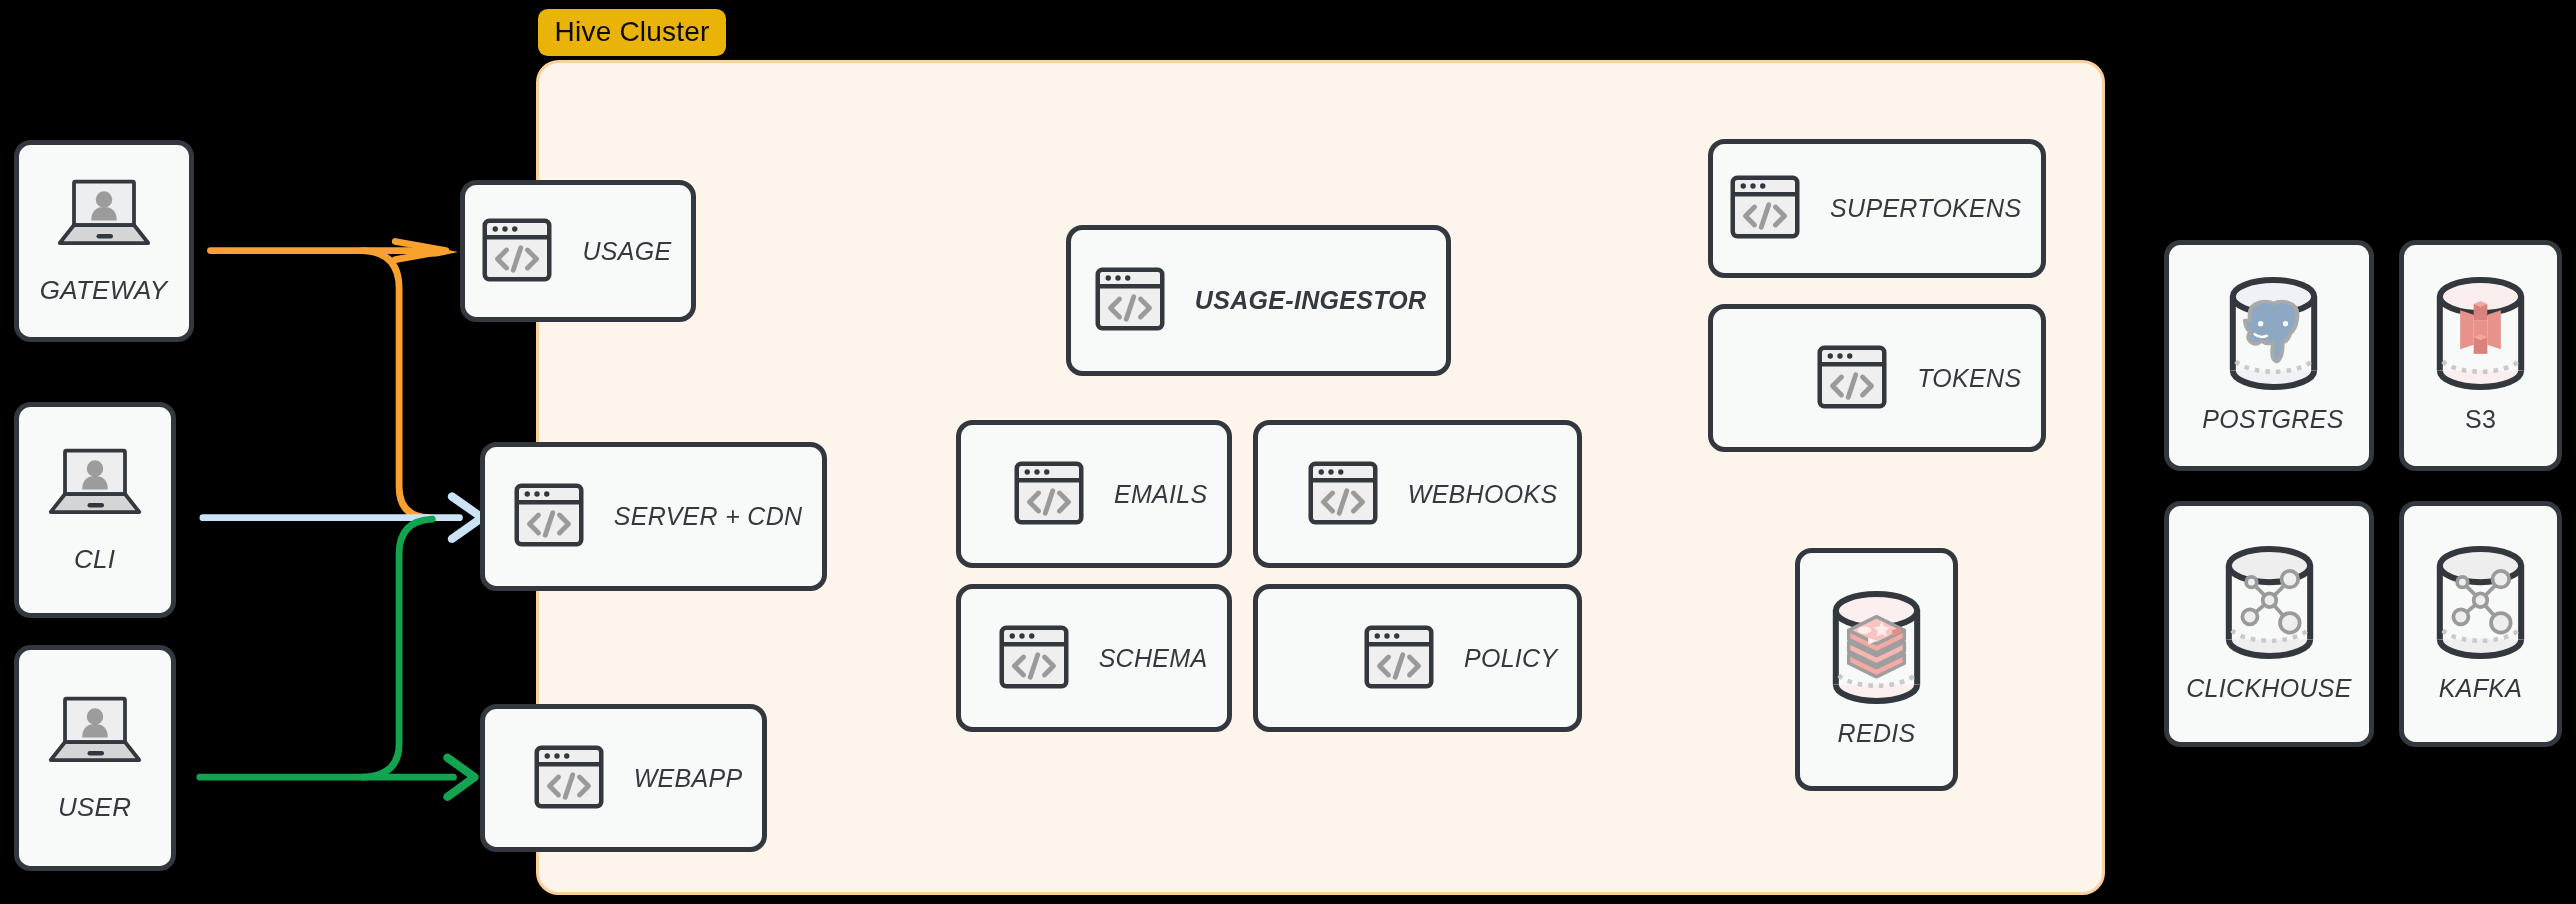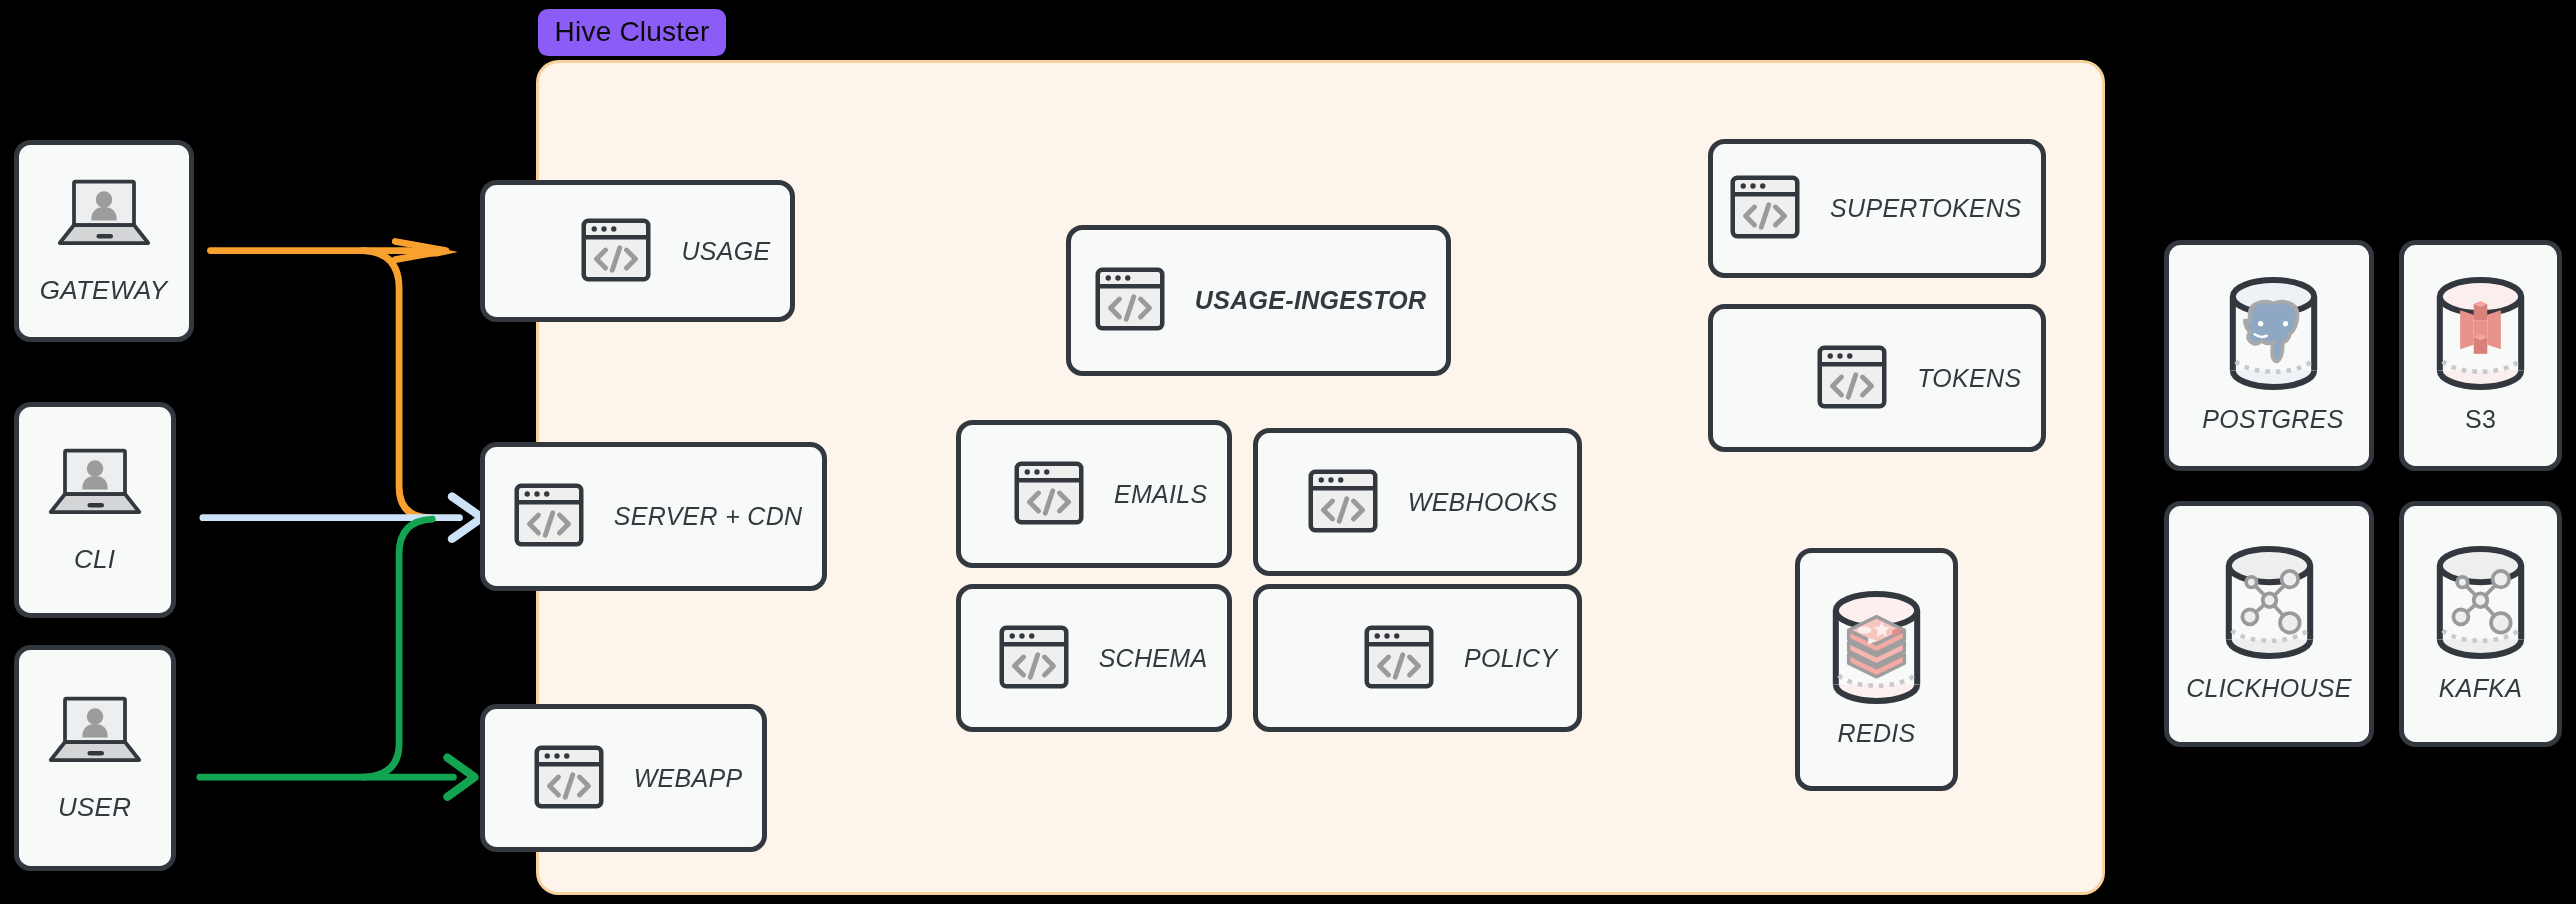--- a/index.html
+++ b/index.html
@@ -61,21 +61,21 @@
     width:1569px;height:835px;
     background:#fdf4ec;
     border:3px solid #f9cf9b;
     border-radius:22.6px;
     box-sizing:border-box;
     z-index:1;
   }
   #cluster-badge{
     position:absolute;
     left:538px;top:9px;
-    background:#8b5cf6;
+    background:#eab308;
     border-radius:9.8px;
     padding:6.8px 16.6px 8.3px 16.6px;
     font-size:28px;
     color:#0b0b0b;
     z-index:9;
     white-space:nowrap;
     letter-spacing:0.2px;
   }
 
   
@@ -152,21 +152,21 @@
         <circle cx="65" cy="30" r="11" fill="#9c9c9c"></circle>
         <path d="M 48 58 q 0 -18 17 -18 q 17 0 17 18 z" fill="#9c9c9c"></path>
         <path d="M 25 64 L 105 64 L 124 88 L 6 88 Z" fill="#d3d5d7" stroke="#32383e" stroke-width="5" stroke-linejoin="round"></path>
         <line x1="25" y1="64" x2="105" y2="64" stroke="#32383e" stroke-width="3" stroke-dasharray="4 4"></line>
         <rect x="55" y="76" width="22" height="6" rx="3" fill="#32383e"></rect>
       </svg>
     </span>
     <span class="lbl">USER</span>
   </div>
 
-  <div class="card svc" style="left:480px;top:180px;width:315px;height:142px;">
+  <div class="card svc" style="left:460px;top:180px;width:236px;height:142px;">
     <span class="icon">
       <svg width="72" height="66" viewBox="0 0 96 88">
         <rect x="5" y="5" width="86" height="78" rx="6" fill="#efefef" stroke="#32383e" stroke-width="6"></rect>
         <path d="M 5 27 L 91 27" stroke="#32383e" stroke-width="6"></path>
         <circle cx="19" cy="16" r="3.6" fill="#32383e"></circle>
         <circle cx="32" cy="16" r="3.6" fill="#32383e"></circle>
         <circle cx="45" cy="16" r="3.6" fill="#32383e"></circle>
         <path d="M 34 44 L 22 56 L 34 68" fill="none" stroke="#9a9a9a" stroke-width="6.5" stroke-linecap="round" stroke-linejoin="round"></path>
         <path d="M 62 44 L 74 56 L 62 68" fill="none" stroke="#9a9a9a" stroke-width="6.5" stroke-linecap="round" stroke-linejoin="round"></path>
         <path d="M 53 41 L 43 71" fill="none" stroke="#9a9a9a" stroke-width="6.5" stroke-linecap="round"></path>
@@ -232,21 +232,21 @@
         <circle cx="32" cy="16" r="3.6" fill="#32383e"></circle>
         <circle cx="45" cy="16" r="3.6" fill="#32383e"></circle>
         <path d="M 34 44 L 22 56 L 34 68" fill="none" stroke="#9a9a9a" stroke-width="6.5" stroke-linecap="round" stroke-linejoin="round"></path>
         <path d="M 62 44 L 74 56 L 62 68" fill="none" stroke="#9a9a9a" stroke-width="6.5" stroke-linecap="round" stroke-linejoin="round"></path>
         <path d="M 53 41 L 43 71" fill="none" stroke="#9a9a9a" stroke-width="6.5" stroke-linecap="round"></path>
       </svg>
     </span>
     <span class="lbl">EMAILS</span>
   </div>
 
-  <div class="card svc" style="left:1253px;top:420px;width:329px;height:148px;margin-top:8px;">
+  <div class="card svc" style="left:1253px;top:420px;width:329px;height:148px;">
     <span class="icon">
       <svg width="72" height="66" viewBox="0 0 96 88">
         <rect x="5" y="5" width="86" height="78" rx="6" fill="#efefef" stroke="#32383e" stroke-width="6"></rect>
         <path d="M 5 27 L 91 27" stroke="#32383e" stroke-width="6"></path>
         <circle cx="19" cy="16" r="3.6" fill="#32383e"></circle>
         <circle cx="32" cy="16" r="3.6" fill="#32383e"></circle>
         <circle cx="45" cy="16" r="3.6" fill="#32383e"></circle>
         <path d="M 34 44 L 22 56 L 34 68" fill="none" stroke="#9a9a9a" stroke-width="6.5" stroke-linecap="round" stroke-linejoin="round"></path>
         <path d="M 62 44 L 74 56 L 62 68" fill="none" stroke="#9a9a9a" stroke-width="6.5" stroke-linecap="round" stroke-linejoin="round"></path>
         <path d="M 53 41 L 43 71" fill="none" stroke="#9a9a9a" stroke-width="6.5" stroke-linecap="round"></path>

